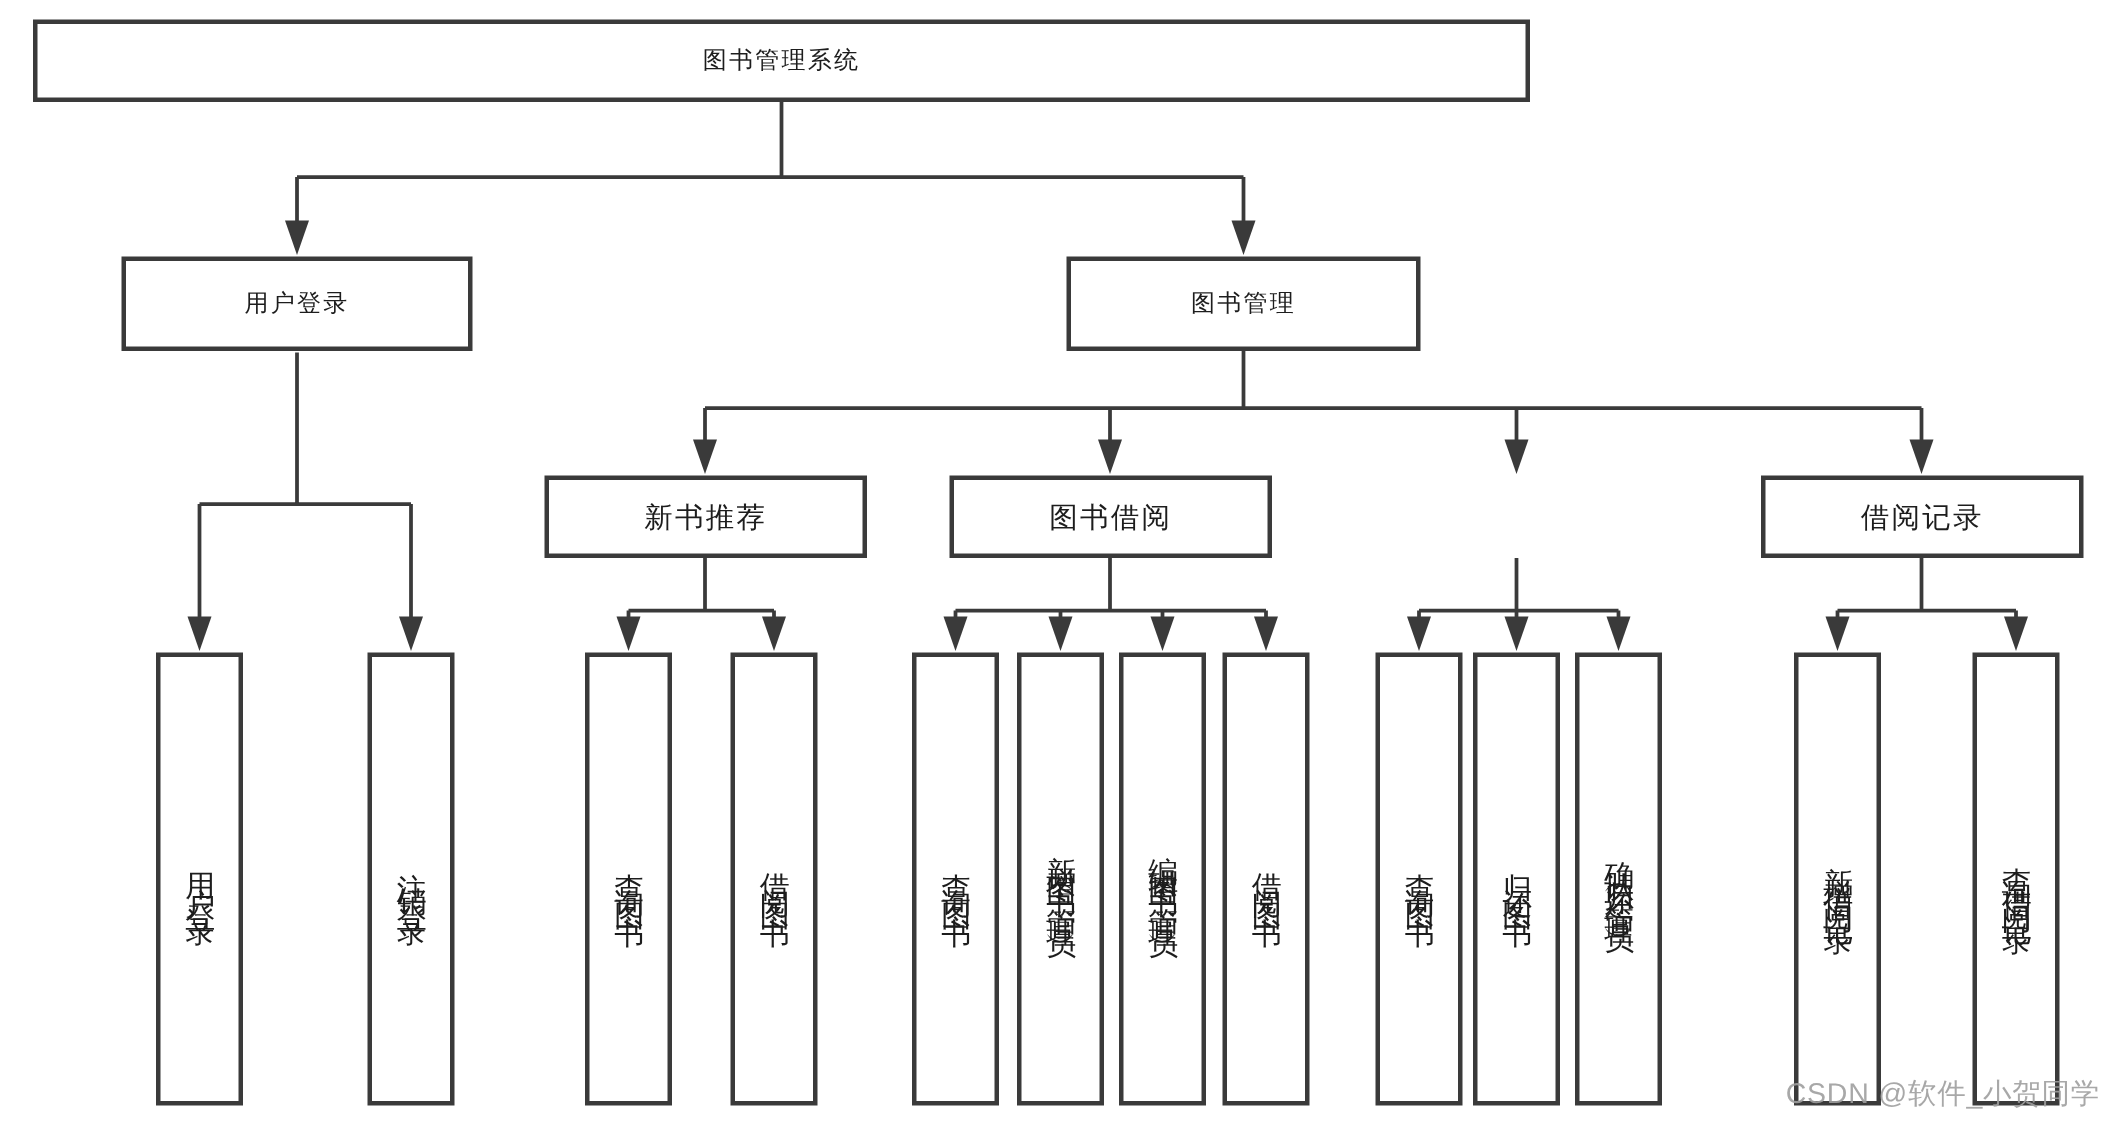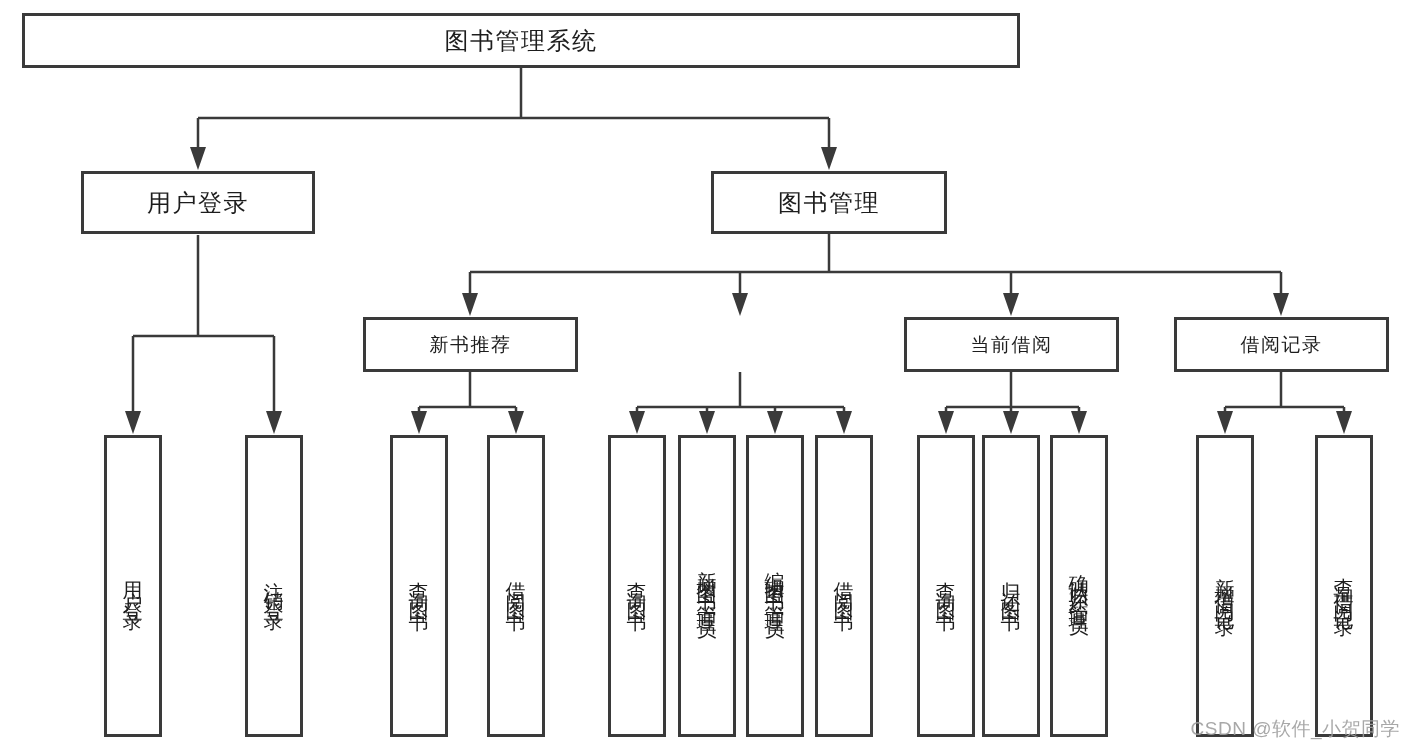--- a/index.html
+++ b/index.html
@@ -21,21 +21,21 @@
     position: absolute;
     box-sizing: border-box;
     border: 3px solid #3a3a3a;
     background: #ffffff;
     display: flex;
     align-items: center;
     justify-content: center;
     text-align: center;
   }
   .box.h .lbl {
-    font-size: 24px;
+    font-size: 16px;
     letter-spacing: 1.5px;
     white-space: nowrap;
   }
   .box.l3 .lbl { font-size: 19px; }
   .box.v .lbl {
     writing-mode: vertical-rl;
     text-orientation: mixed;
     font-size: 20px;
     letter-spacing: 10px;
     line-height: 1;
@@ -103,22 +103,22 @@
   <div class="box h" style="left:81px;top:171px;width:234px;height:63px">
     <span class="lbl">用户登录</span>
   </div>
   <div class="box h" style="left:711px;top:171px;width:236px;height:63px">
     <span class="lbl">图书管理</span>
   </div>
 
   <div class="box h l3" style="left:363px;top:317px;width:215px;height:55px">
     <span class="lbl">新书推荐</span>
   </div>
-  <div class="box h l3" style="left:904px;top:317px;width:215px;height:55px">
-    <span class="lbl">当前借阅</span>
+  <div class="box h l3" style="left:633px;top:317px;width:215px;height:55px">
+    <span class="lbl">图书借阅</span>
   </div>
   <div class="box h l3" style="left:1174px;top:317px;width:215px;height:55px">
     <span class="lbl">借阅记录</span>
   </div>
 
   <div class="box v" style="left:104px;top:435px;width:58px;height:302px">
     <span class="lbl">用户登录</span>
   </div>
   <div class="box v" style="left:245px;top:435px;width:58px;height:302px">
     <span class="lbl">注销登录</span>

